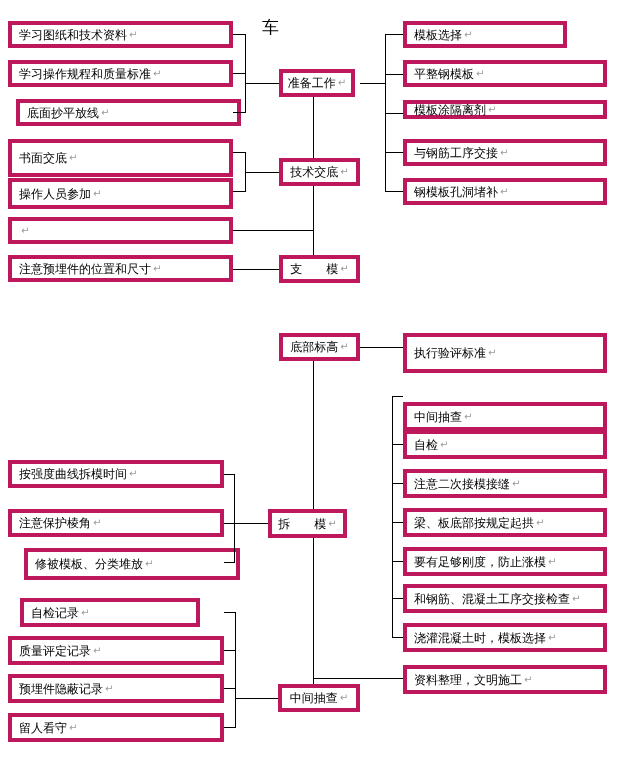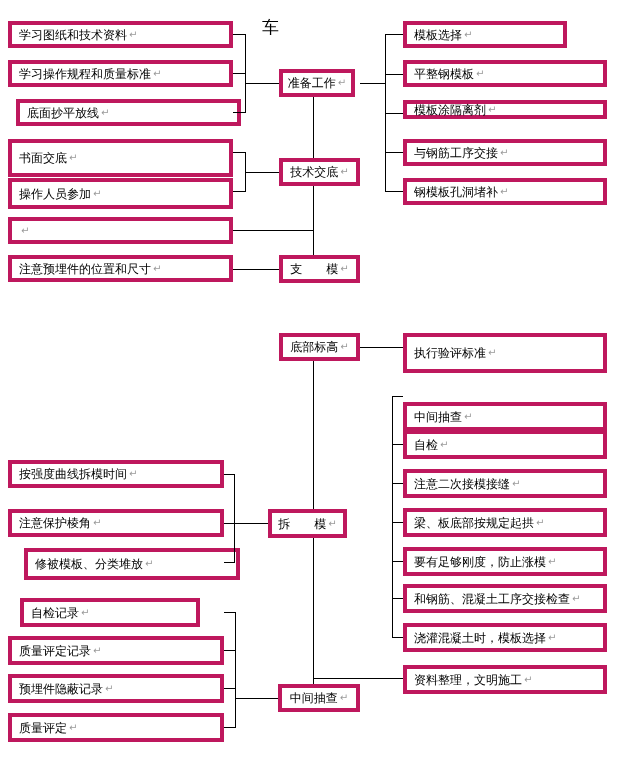--- a/index.html
+++ b/index.html
@@ -157,21 +157,21 @@
   </div>
   <div class="box pad" style="left:8px;top:636px;width:216px;height:29px">
     <span>质量评定记录</span>
       <span class="ret">↵</span>
   </div>
   <div class="box pad" style="left:8px;top:674px;width:216px;height:29px">
     <span>预埋件隐蔽记录</span>
       <span class="ret">↵</span>
   </div>
   <div class="box pad" style="left:8px;top:713px;width:216px;height:29px">
-    <span>质量评定</span>
+    <span>留人看守</span>
       <span class="ret">↵</span>
   </div>
 
   <div class="hl" style="left:233px;top:34px;width:12px"></div>
   <div class="hl" style="left:233px;top:73px;width:12px"></div>
   <div class="hl" style="left:233px;top:112px;width:12px"></div>
   <div class="vl" style="left:245px;top:34px;height:79px"></div>
   <div class="hl" style="left:245px;top:83px;width:34px"></div>
 
   <div class="hl" style="left:233px;top:152px;width:12px"></div>

